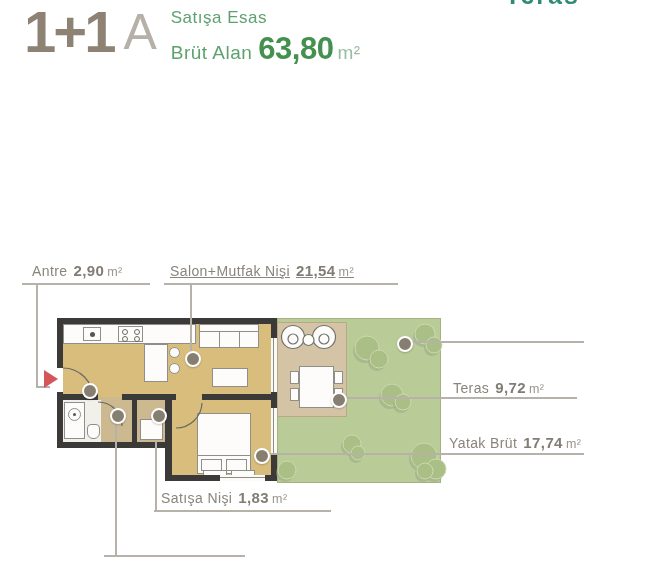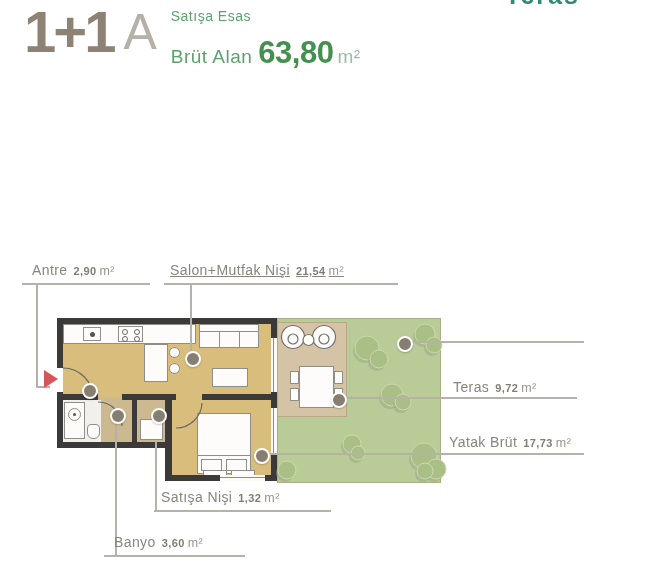--- a/index.html
+++ b/index.html
@@ -3,41 +3,41 @@
 <meta charset="utf-8">
 <style>
   html,body{margin:0;padding:0;background:#fff;}
   #stage{position:relative;width:584px;height:578px;background:#ffffff;overflow:hidden;
          font-family:"Liberation Sans",sans-serif;}
   
   .hdr{position:absolute;left:24px;top:4px;display:flex;align-items:flex-start;}
   .logo-num{font-size:58px;font-weight:700;color:#8e8274;letter-spacing:-3px;line-height:56px;}
   .logo-letter{font-size:50px;font-weight:400;color:#b5b0a8;line-height:56px;margin-left:10px;}
   .hdr-text{margin-left:14px;margin-top:4px;color:#5da26e;}
-  .hdr-line1{font-size:14px;letter-spacing:.5px;}
-  .hdr-line2{font-size:19px;letter-spacing:.5px;margin-top:11px;white-space:nowrap;}
+  .hdr-line1{font-size:17px;letter-spacing:.5px;}
+  .hdr-line2{font-size:19px;letter-spacing:.5px;margin-top:3px;white-space:nowrap;}
   .hdr-area{font-size:31px;font-weight:700;color:#43904f;letter-spacing:-.5px;margin-left:6px;}
   .hdr-unit{font-size:19px;color:#97bda2;margin-left:4px;}
   .clip-box{position:absolute;left:505px;top:0;width:140px;height:8px;overflow:hidden;}
   .clip-box span{display:block;margin-top:-19px;font-size:25px;font-weight:700;
                  color:#2f8b74;letter-spacing:2px;}
   
   .abs{position:absolute;}
   .wall{position:absolute;background:#3b3a38;}
   .floor{position:absolute;}
   .win{position:absolute;background:#fbfaf7;}
   .winline-v{position:absolute;background:#8d8d87;width:1px;}
   .winline-h{position:absolute;background:#8d8d87;height:1px;}
   .furn{position:absolute;background:#fdfcfa;border:1px solid #8f8f89;box-sizing:border-box;}
   .round{border-radius:50%;}
   .dot{position:absolute;width:12px;height:12px;border-radius:50%;background:#867e70;
        border:2px solid #ffffff;box-sizing:content-box;box-shadow:0 1px 2px rgba(0,0,0,.2);z-index:30;}
   .line{position:absolute;background:#b6b1a9;z-index:25;}
   .lbl{position:absolute;white-space:nowrap;color:#8a857c;font-size:14px;letter-spacing:.4px;z-index:26;}
-  .lbl .rval{font-weight:700;color:#827d74;font-size:11px;margin-left:6px;}
+  .lbl .rval{font-weight:700;color:#827d74;font-size:15px;margin-left:6px;}
   .lbl .runit{font-size:12.5px;color:#9a958d;margin-left:3px;}
   .arrow{position:absolute;width:0;height:0;border-top:9px solid transparent;
          border-bottom:9px solid transparent;border-left:14px solid #d4565a;z-index:31;}
   svg.overlay{position:absolute;left:0;top:0;z-index:20;pointer-events:none;}
 </style>
 </head>
 <body>
 
 <div id="stage">
 
@@ -190,22 +190,19 @@
   <div class="lbl" style="left:32px;top:262px;">
     <span class="rname">Antre</span><span class="rval">2,90</span><span class="runit">m²</span>
   </div>
   <div class="lbl" style="left:170px;top:262px;text-decoration:underline;">
     <span class="rname">Salon+Mutfak Nişi</span><span class="rval">21,54</span><span class="runit">m²</span>
   </div>
   <div class="lbl" style="left:453px;top:379px;">
     <span class="rname">Teras</span><span class="rval">9,72</span><span class="runit">m²</span>
   </div>
   <div class="lbl" style="left:449px;top:434px;">
-    <span class="rname">Yatak Brüt</span><span class="rval">17,73</span><span class="runit">m²</span>
+    <span class="rname">Yatak Brüt</span><span class="rval">17,74</span><span class="runit">m²</span>
   </div>
   <div class="lbl" style="left:161px;top:489px;">
-    <span class="rname">Satışa Nişi</span><span class="rval">1,32</span><span class="runit">m²</span>
-  </div>
-  <div class="lbl" style="left:114px;top:534px;">
-    <span class="rname">Banyo</span><span class="rval">3,60</span><span class="runit">m²</span>
+    <span class="rname">Satışa Nişi</span><span class="rval">1,83</span><span class="runit">m²</span>
   </div>
 
 </div>
 
 </body></html>

